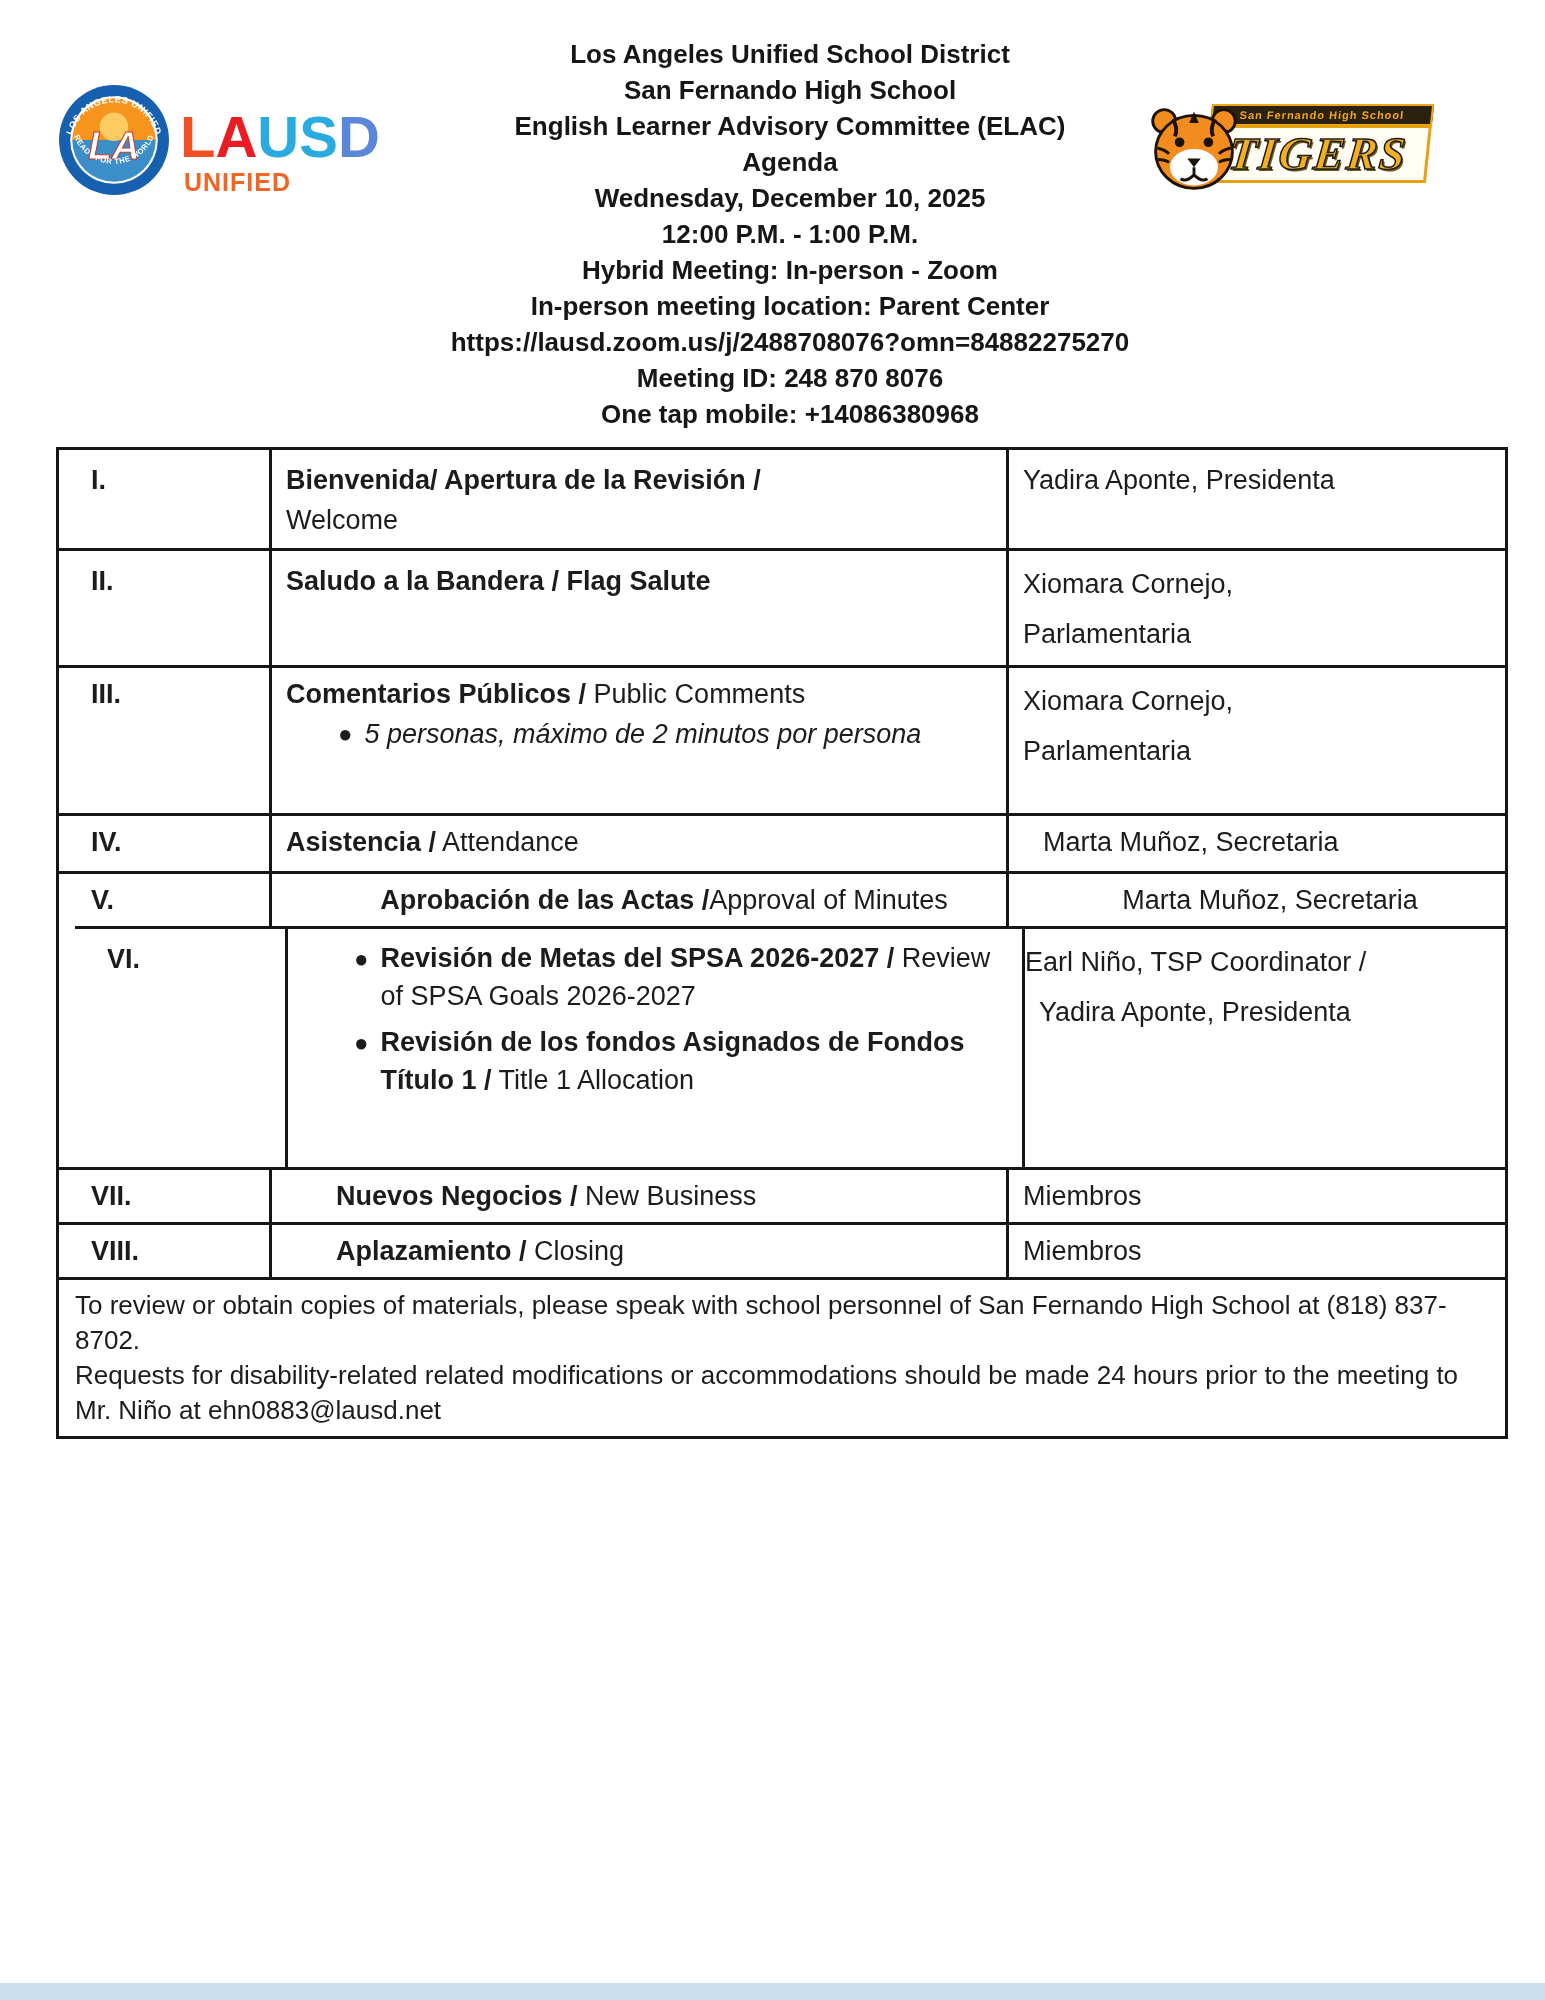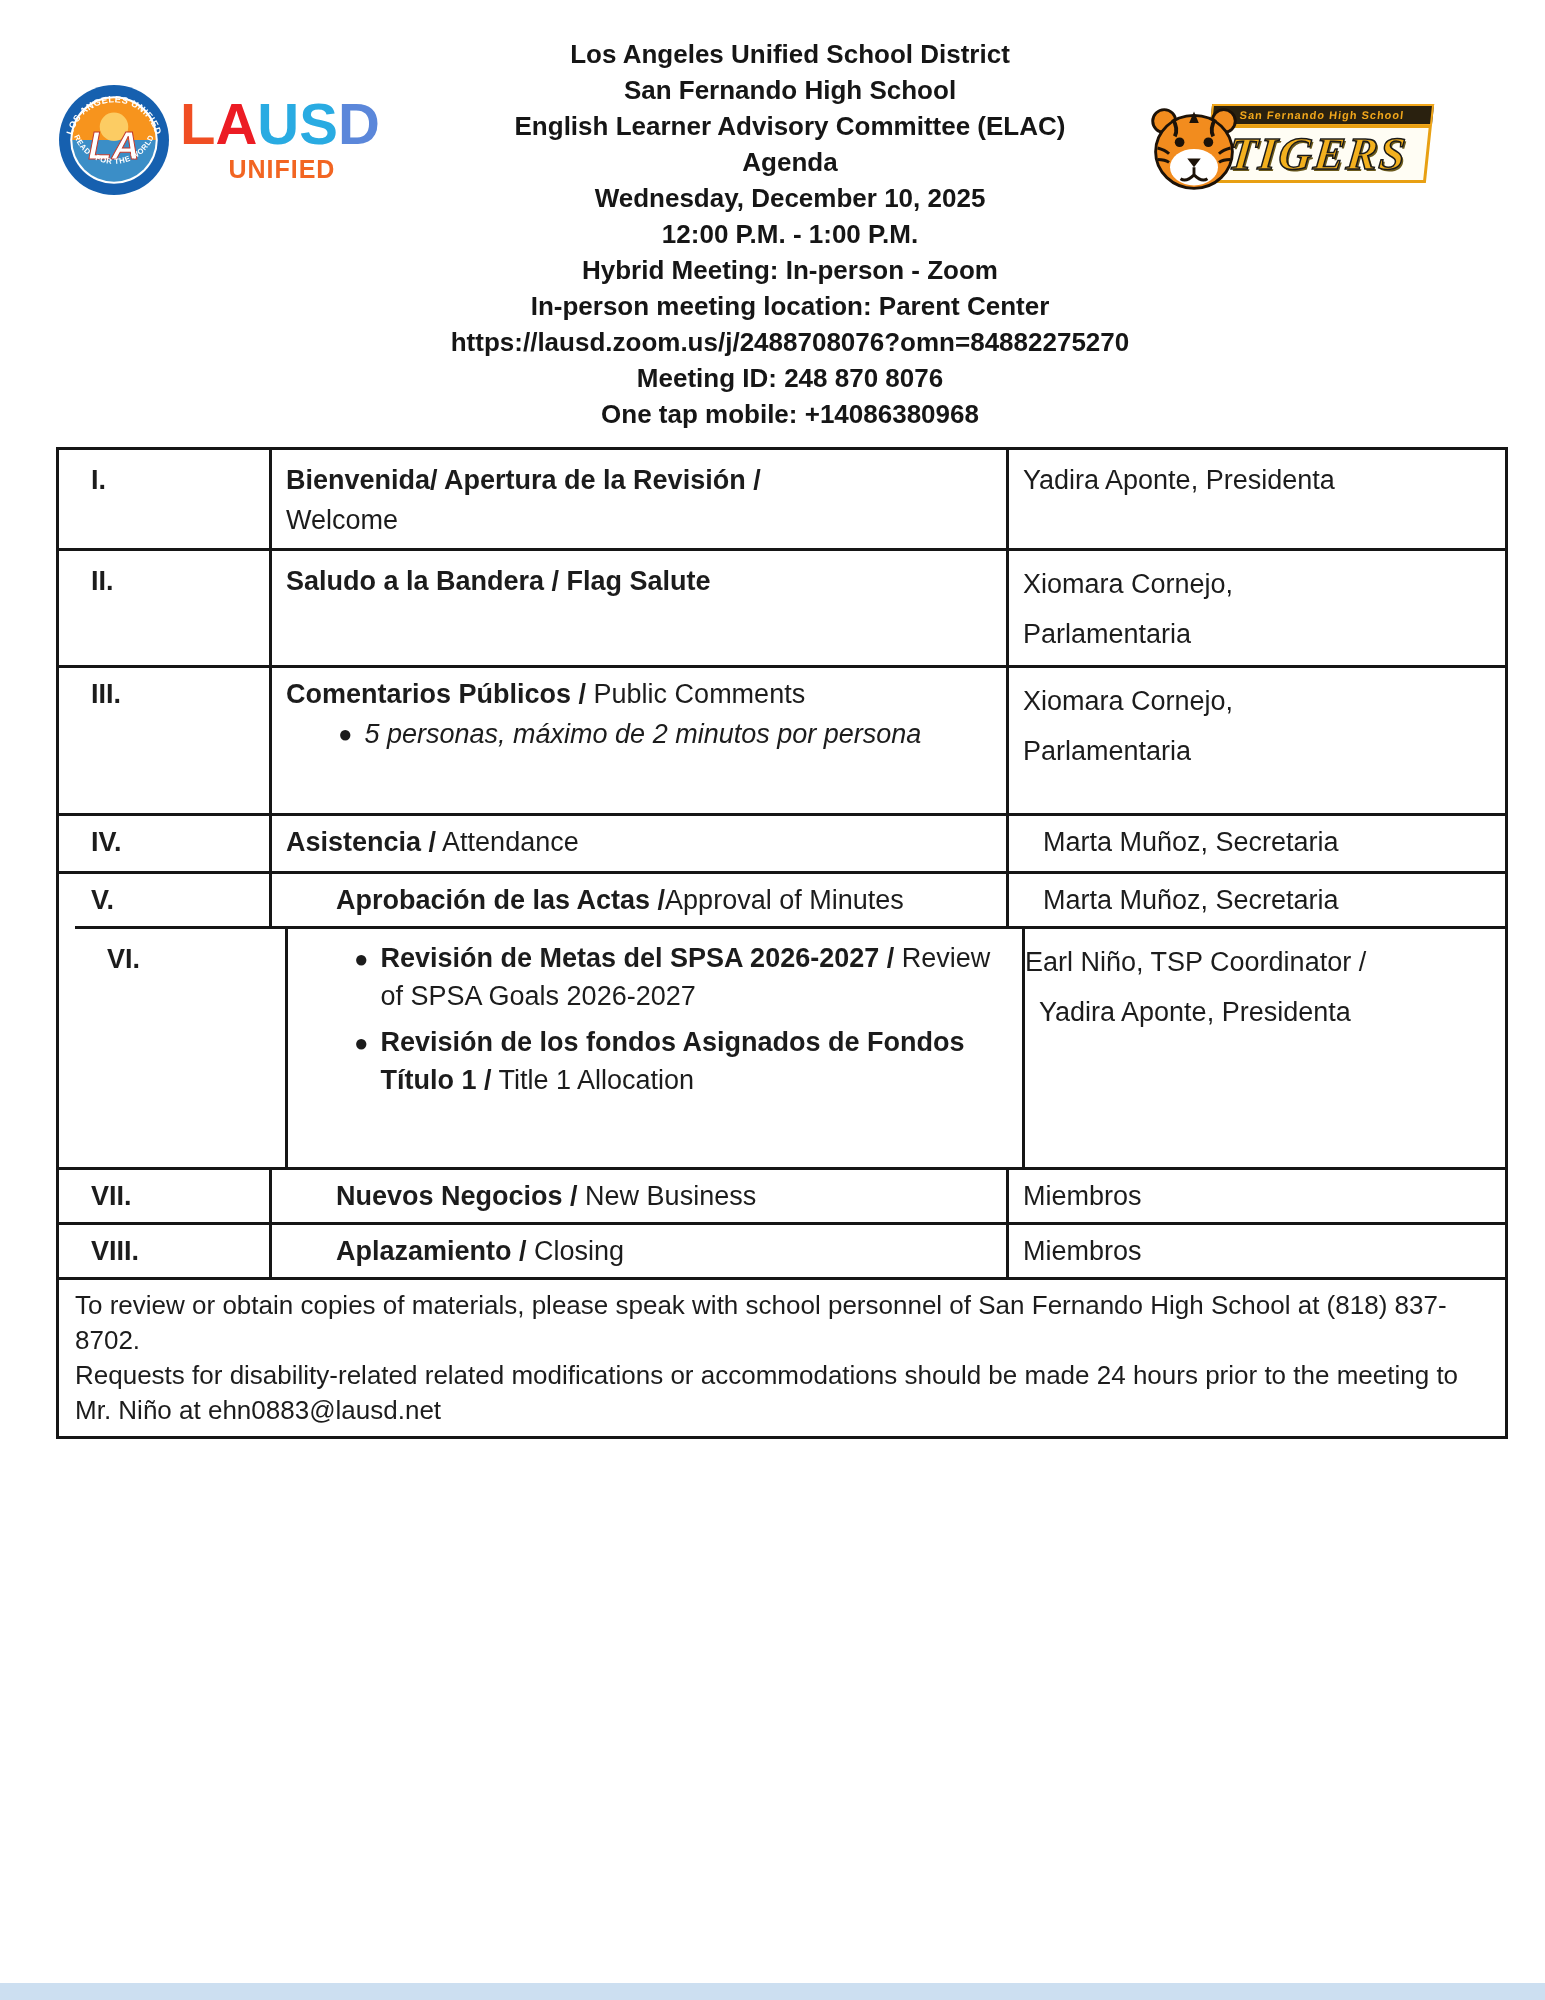--- a/index.html
+++ b/index.html
@@ -8,21 +8,21 @@
     width:1545px;height:2000px;
     background:#ffffff;
     overflow:hidden;
     font-family:"Liberation Sans", sans-serif;
     color:#1c1c1c;
   }
 
   
   .lausd-logo{position:absolute;left:58px;top:84px;display:flex;align-items:flex-start;}
   .lausd-seal{flex:0 0 auto;}
-  .lausd-word{margin-left:10px;margin-top:11px;text-align:center;}
+  .lausd-word{margin-left:10px;margin-top:24px;}
   .lausd-letters{font-size:58px;font-weight:800;line-height:1;letter-spacing:0px;}
   .lausd-letters .lt-L{color:#f04e23;}
   .lausd-letters .lt-A{color:#ec1c24;}
   .lausd-letters .lt-U{color:#29abe2;}
   .lausd-letters .lt-S{color:#29abe2;}
   .lausd-letters .lt-D{color:#5b87da;}
   .lausd-unified{font-size:25px;font-weight:700;color:#f26522;letter-spacing:1px;margin-top:2px;margin-left:4px;}
 
   
   .tigers-logo{position:absolute;left:1146px;top:100px;width:286px;height:96px;}
@@ -61,21 +61,21 @@
   .c3{}
   .b{font-weight:700;}
   .rg{font-weight:400;}
   .r1{min-height:98px;} .r2{min-height:102px;} .r3{min-height:145px;}
   .r4{min-height:55px;} .r5{min-height:52px;}  .r6{min-height:238px;margin-left:16px;}
   .r7{min-height:52px;} .r8{min-height:48px;}
   .pt10{padding-top:10px;}
   .two50{line-height:50px;padding-top:8px;}
   .indent{padding-left:64px;}
   .owner-pad{padding-left:34px;}
-  .nowrap{white-space:nowrap;}
+  .nowrap{white-space:nowrap;text-align:center;}
   .bullet{display:flex;margin-left:52px;}
   .dot{flex:0 0 auto;margin-right:12px;font-size:24px;}
   .dot::before{content:"\25CF";}
   .bullet-italic{font-style:italic;max-width:560px;}
   .btext1 .b{white-space:nowrap;display:inline-block;}
   .btext1{max-width:640px;line-height:38px;}
   .btext2{max-width:600px;line-height:38px;}
   .r6 .bullet{margin-bottom:8px;}
   .shift-left{margin-left:-14px;white-space:nowrap;}
   .footer-row{border-top:3px solid #161616;padding:8px 16px;font-size:26px;line-height:35px;font-weight:400;}

